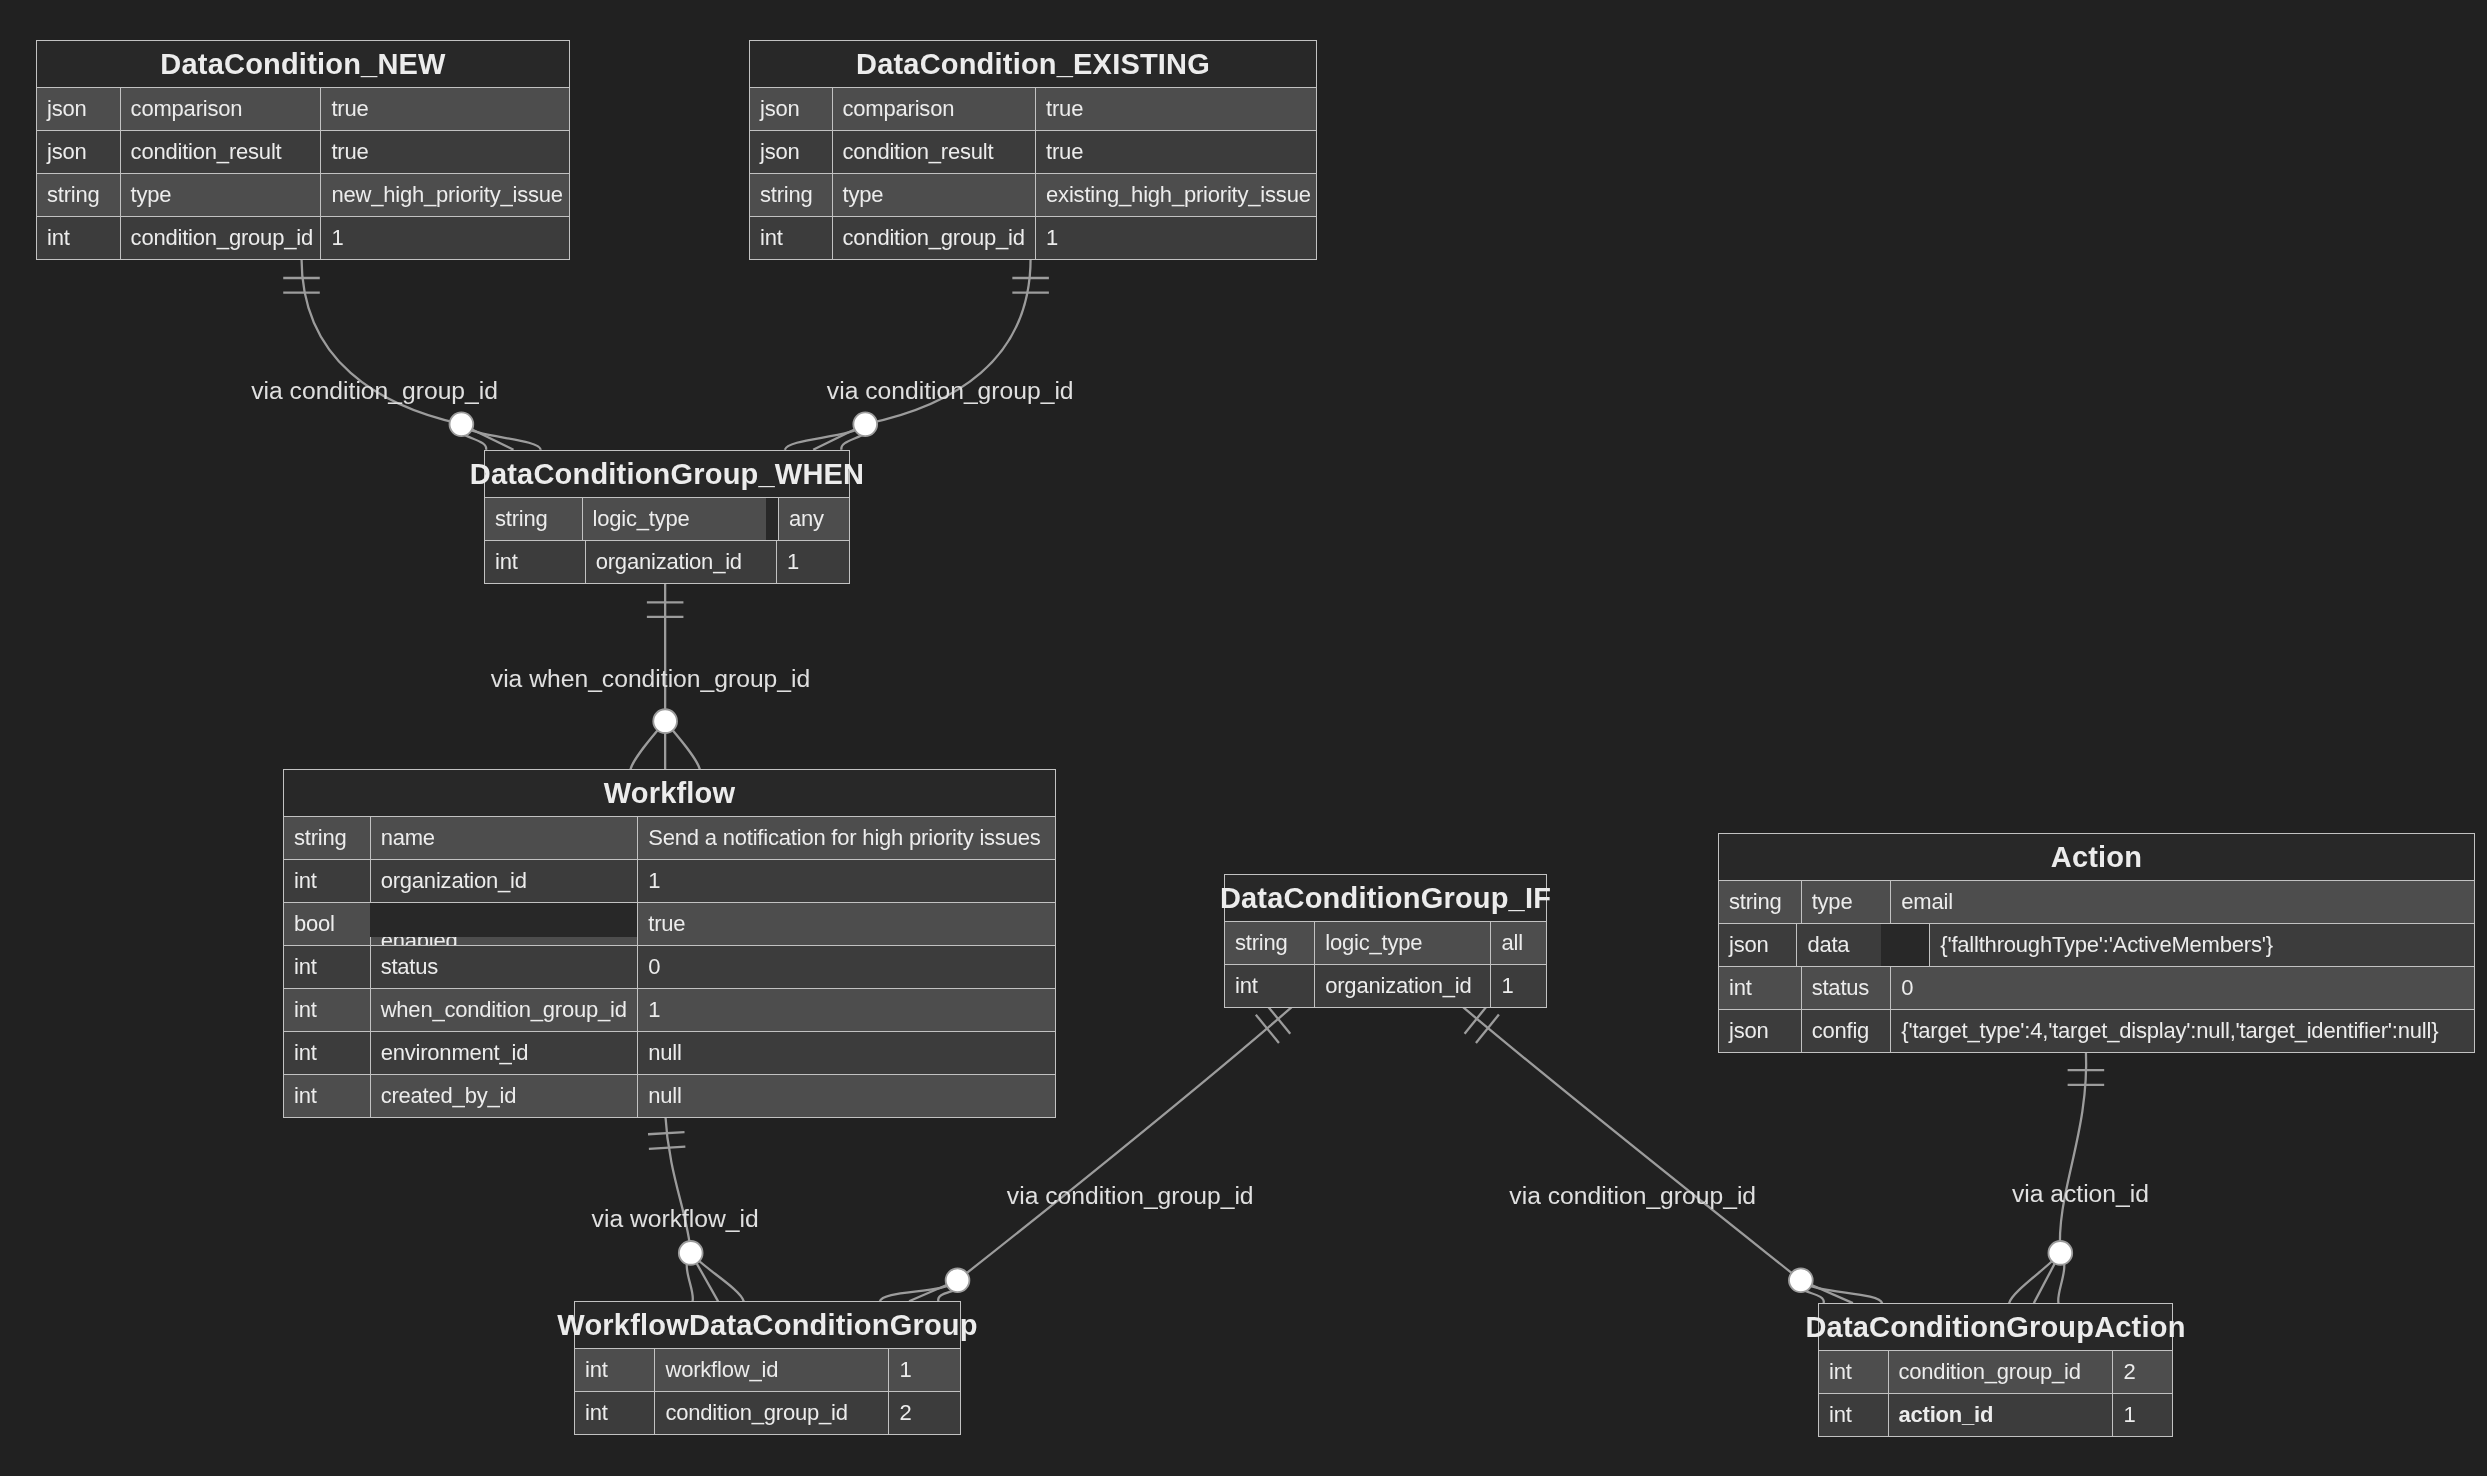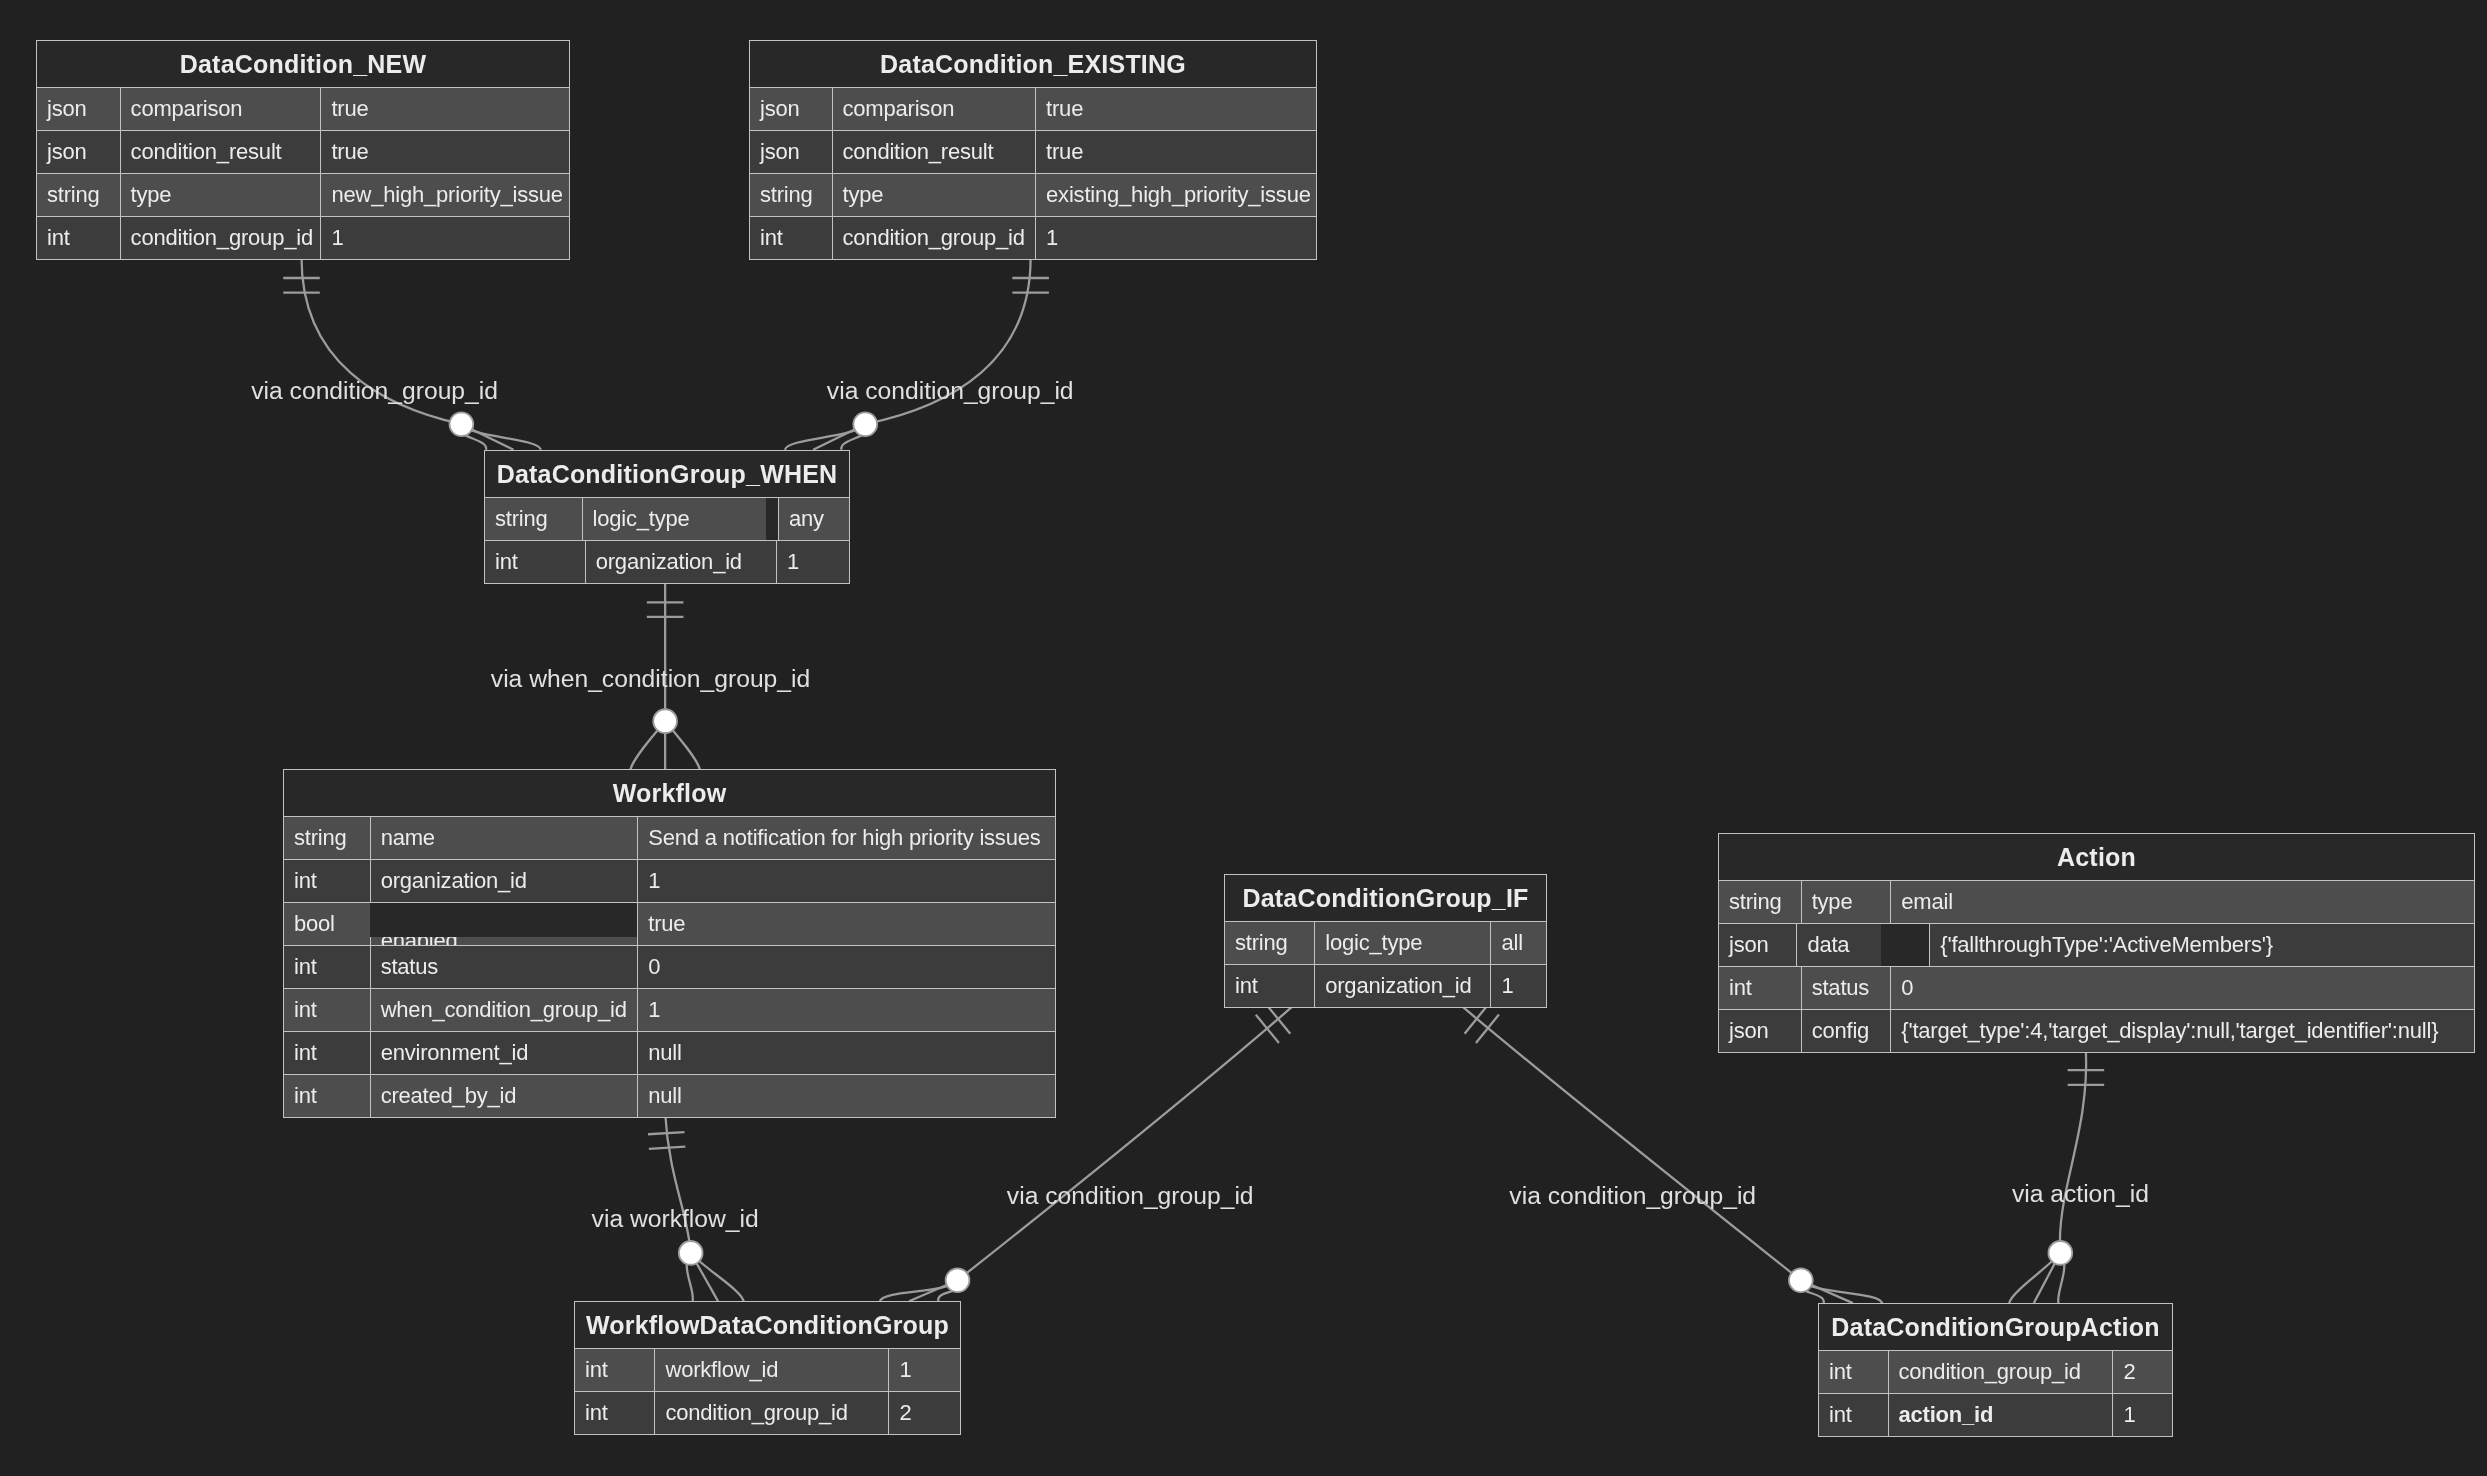--- a/index.html
+++ b/index.html
@@ -17,21 +17,21 @@
     position:relative;width:2487px;height:1477px;background:var(--bg);
     font-family:"Liberation Sans",sans-serif;overflow:hidden;
   }
   #edges{position:absolute;left:0;top:0;z-index:1;}
   .entity{
     position:absolute;z-index:2;border:1.8px solid var(--border);
     background:var(--titlebg);box-sizing:border-box;
   }
   .entity-title{
     height:46px;display:flex;align-items:center;justify-content:center;
-    color:var(--text);font-size:25px;font-weight:600;letter-spacing:0.2px;
+    color:var(--text);font-size:29px;font-weight:600;letter-spacing:0.2px;
     white-space:nowrap;
   }
   .entity-row{display:flex;border-top:1.8px solid var(--border);height:42px;}
   .entity-row.odd .cell{background:var(--row-odd);}
   .entity-row.even .cell{background:var(--row-even);}
   .cell{
     box-sizing:border-box;display:flex;align-items:center;
     padding:0 10px;color:var(--text);font-size:22px;white-space:nowrap;
     overflow:hidden;border-left:1.8px solid var(--border);letter-spacing:-0.2px;
   }

